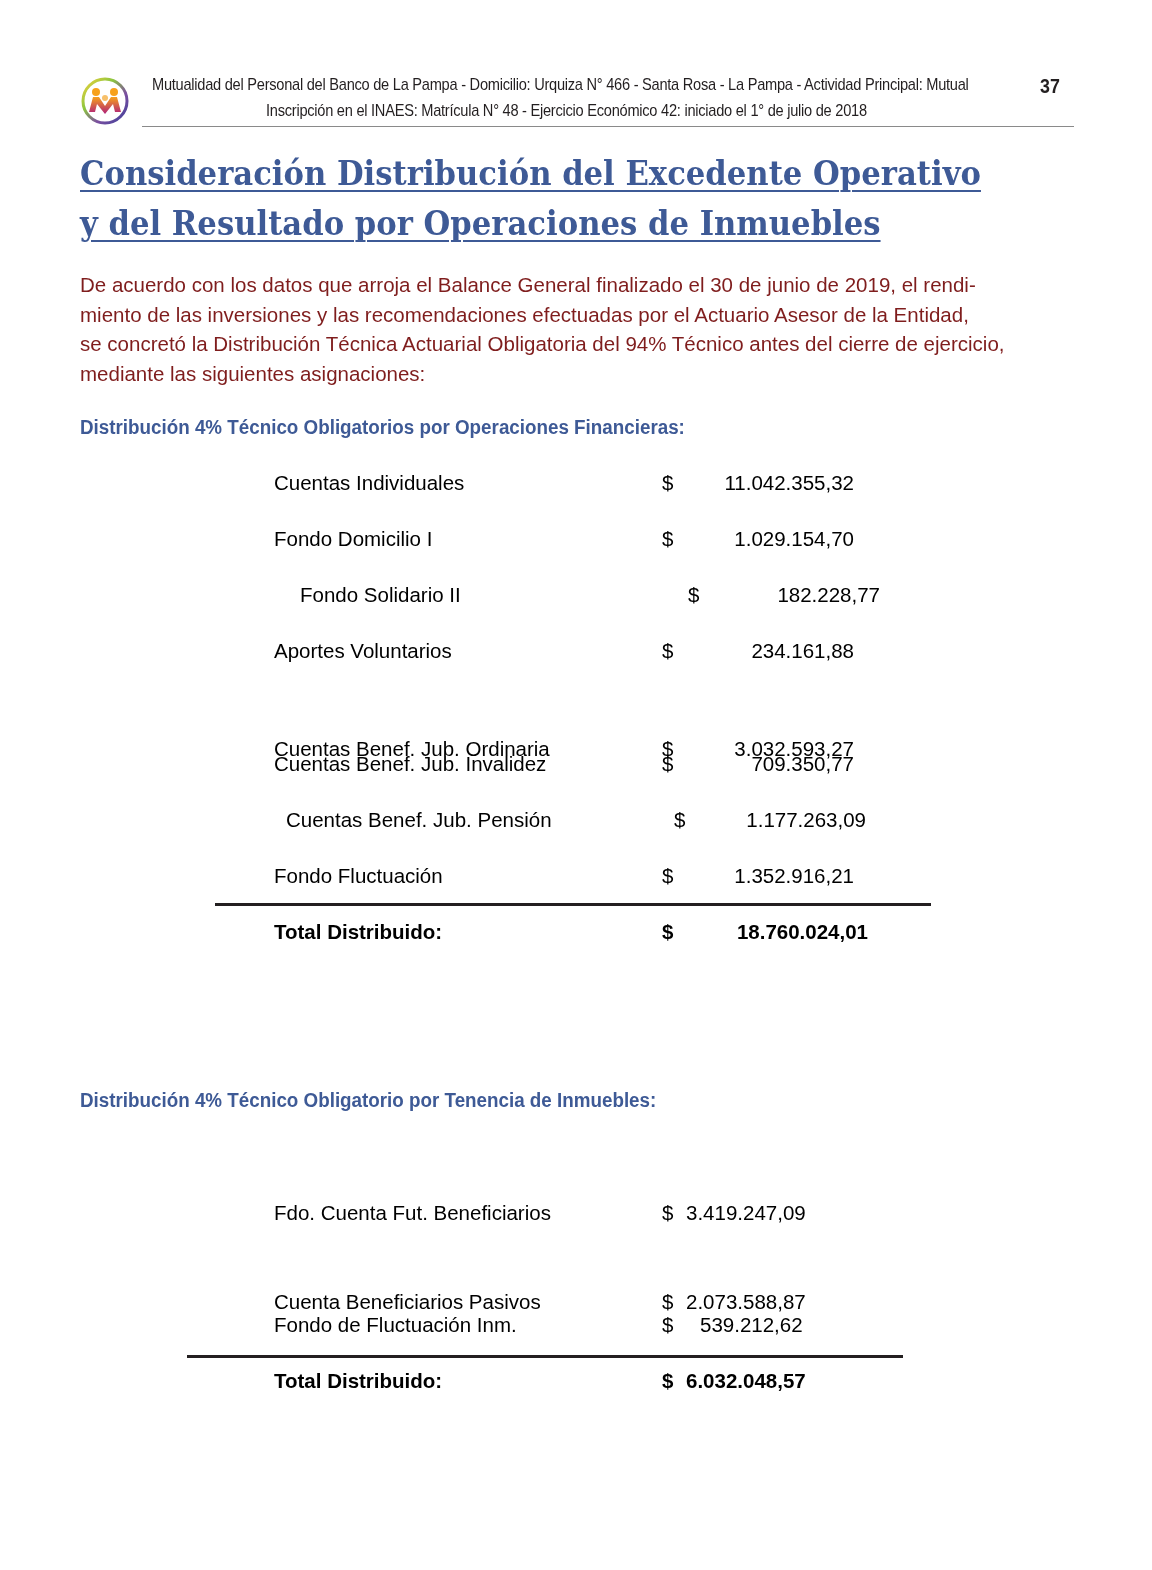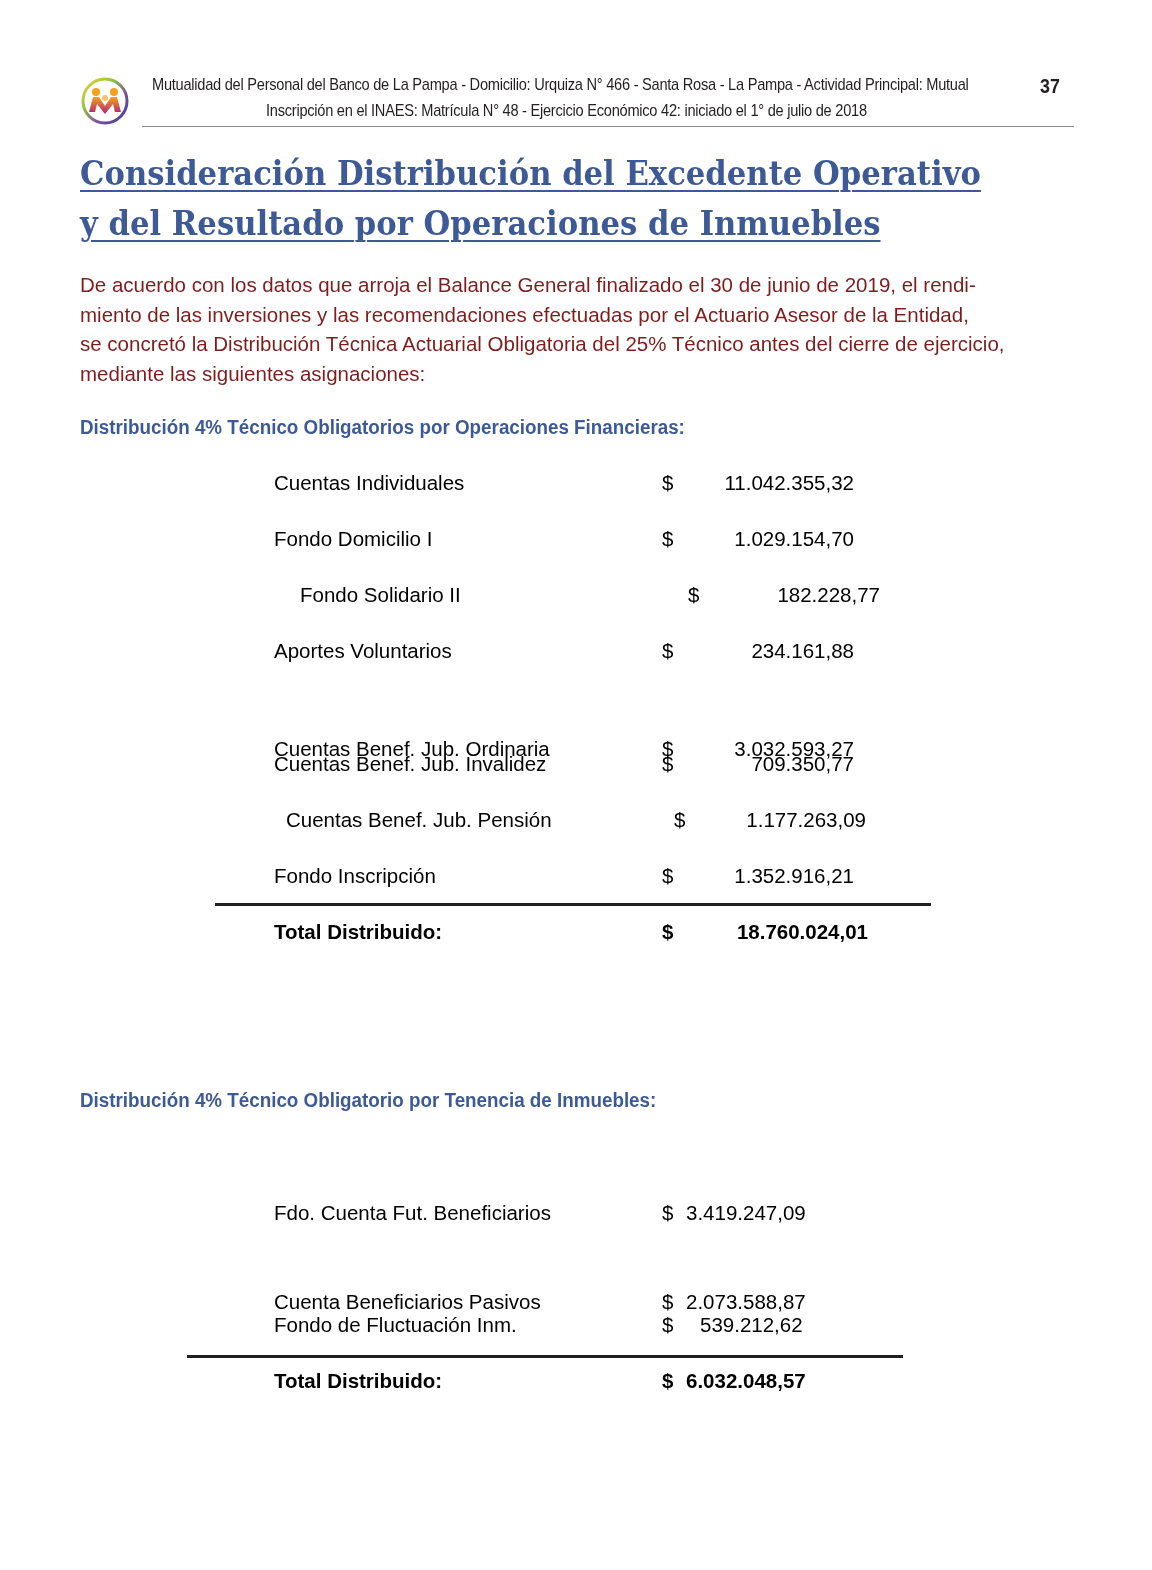--- a/index.html
+++ b/index.html
@@ -53,21 +53,21 @@
 <div class="hdr-line2">Inscripción en el INAES: Matrícula N° 48 - Ejercicio Económico 42: iniciado el 1° de julio de 2018</div>
 <div class="pagenum">37</div>
 <div class="hdr-rule"></div>
 
 <div class="title t1">Consideración Distribución del Excedente Operativo</div>
 <div class="title t2">y del Resultado por Operaciones de Inmuebles</div>
 
 <div class="intro">
   <span>De acuerdo con los datos que arroja el Balance General finalizado el 30 de junio de 2019, el rendi-</span>
   <span>miento de las inversiones y las recomendaciones efectuadas por el Actuario Asesor de la Entidad,</span>
-  <span>se concretó la Distribución Técnica Actuarial Obligatoria del 25% Técnico antes del cierre de ejercicio,</span>
+  <span>se concretó la Distribución Técnica Actuarial Obligatoria del 94% Técnico antes del cierre de ejercicio,</span>
   <span>mediante las siguientes asignaciones:</span>
 </div>
 
 <div class="section-h" style="top:416px;">Distribución 4% Técnico Obligatorios por Operaciones Financieras:</div>
 
 <div class="t1rows">
   <div class="row" style="top:471px;">
     <span class="lbl">Cuentas Individuales</span>
     <span class="cur">$</span>
     <span class="amt">11.042.355,32</span>
@@ -96,21 +96,21 @@
     <span class="lbl">Cuentas Benef. Jub. Invalidez</span>
     <span class="cur">$</span>
     <span class="amt">709.350,77</span>
   </div>
   <div class="row" style="top:808px;margin-left:12px;">
     <span class="lbl">Cuentas Benef. Jub. Pensión</span>
     <span class="cur">$</span>
     <span class="amt">1.177.263,09</span>
   </div>
   <div class="row" style="top:864px;">
-    <span class="lbl">Fondo Inscripción</span>
+    <span class="lbl">Fondo Fluctuación</span>
     <span class="cur">$</span>
     <span class="amt">1.352.916,21</span>
   </div>
   <div class="rule" style="left:215px; top:903px; width:716px;"></div>
   <div class="row total" style="top:920px;">
     <span class="lbl">Total Distribuido:</span>
     <span class="cur">$</span>
     <span class="amt" style="right:304px;">18.760.024,01</span>
   </div>
 </div>

